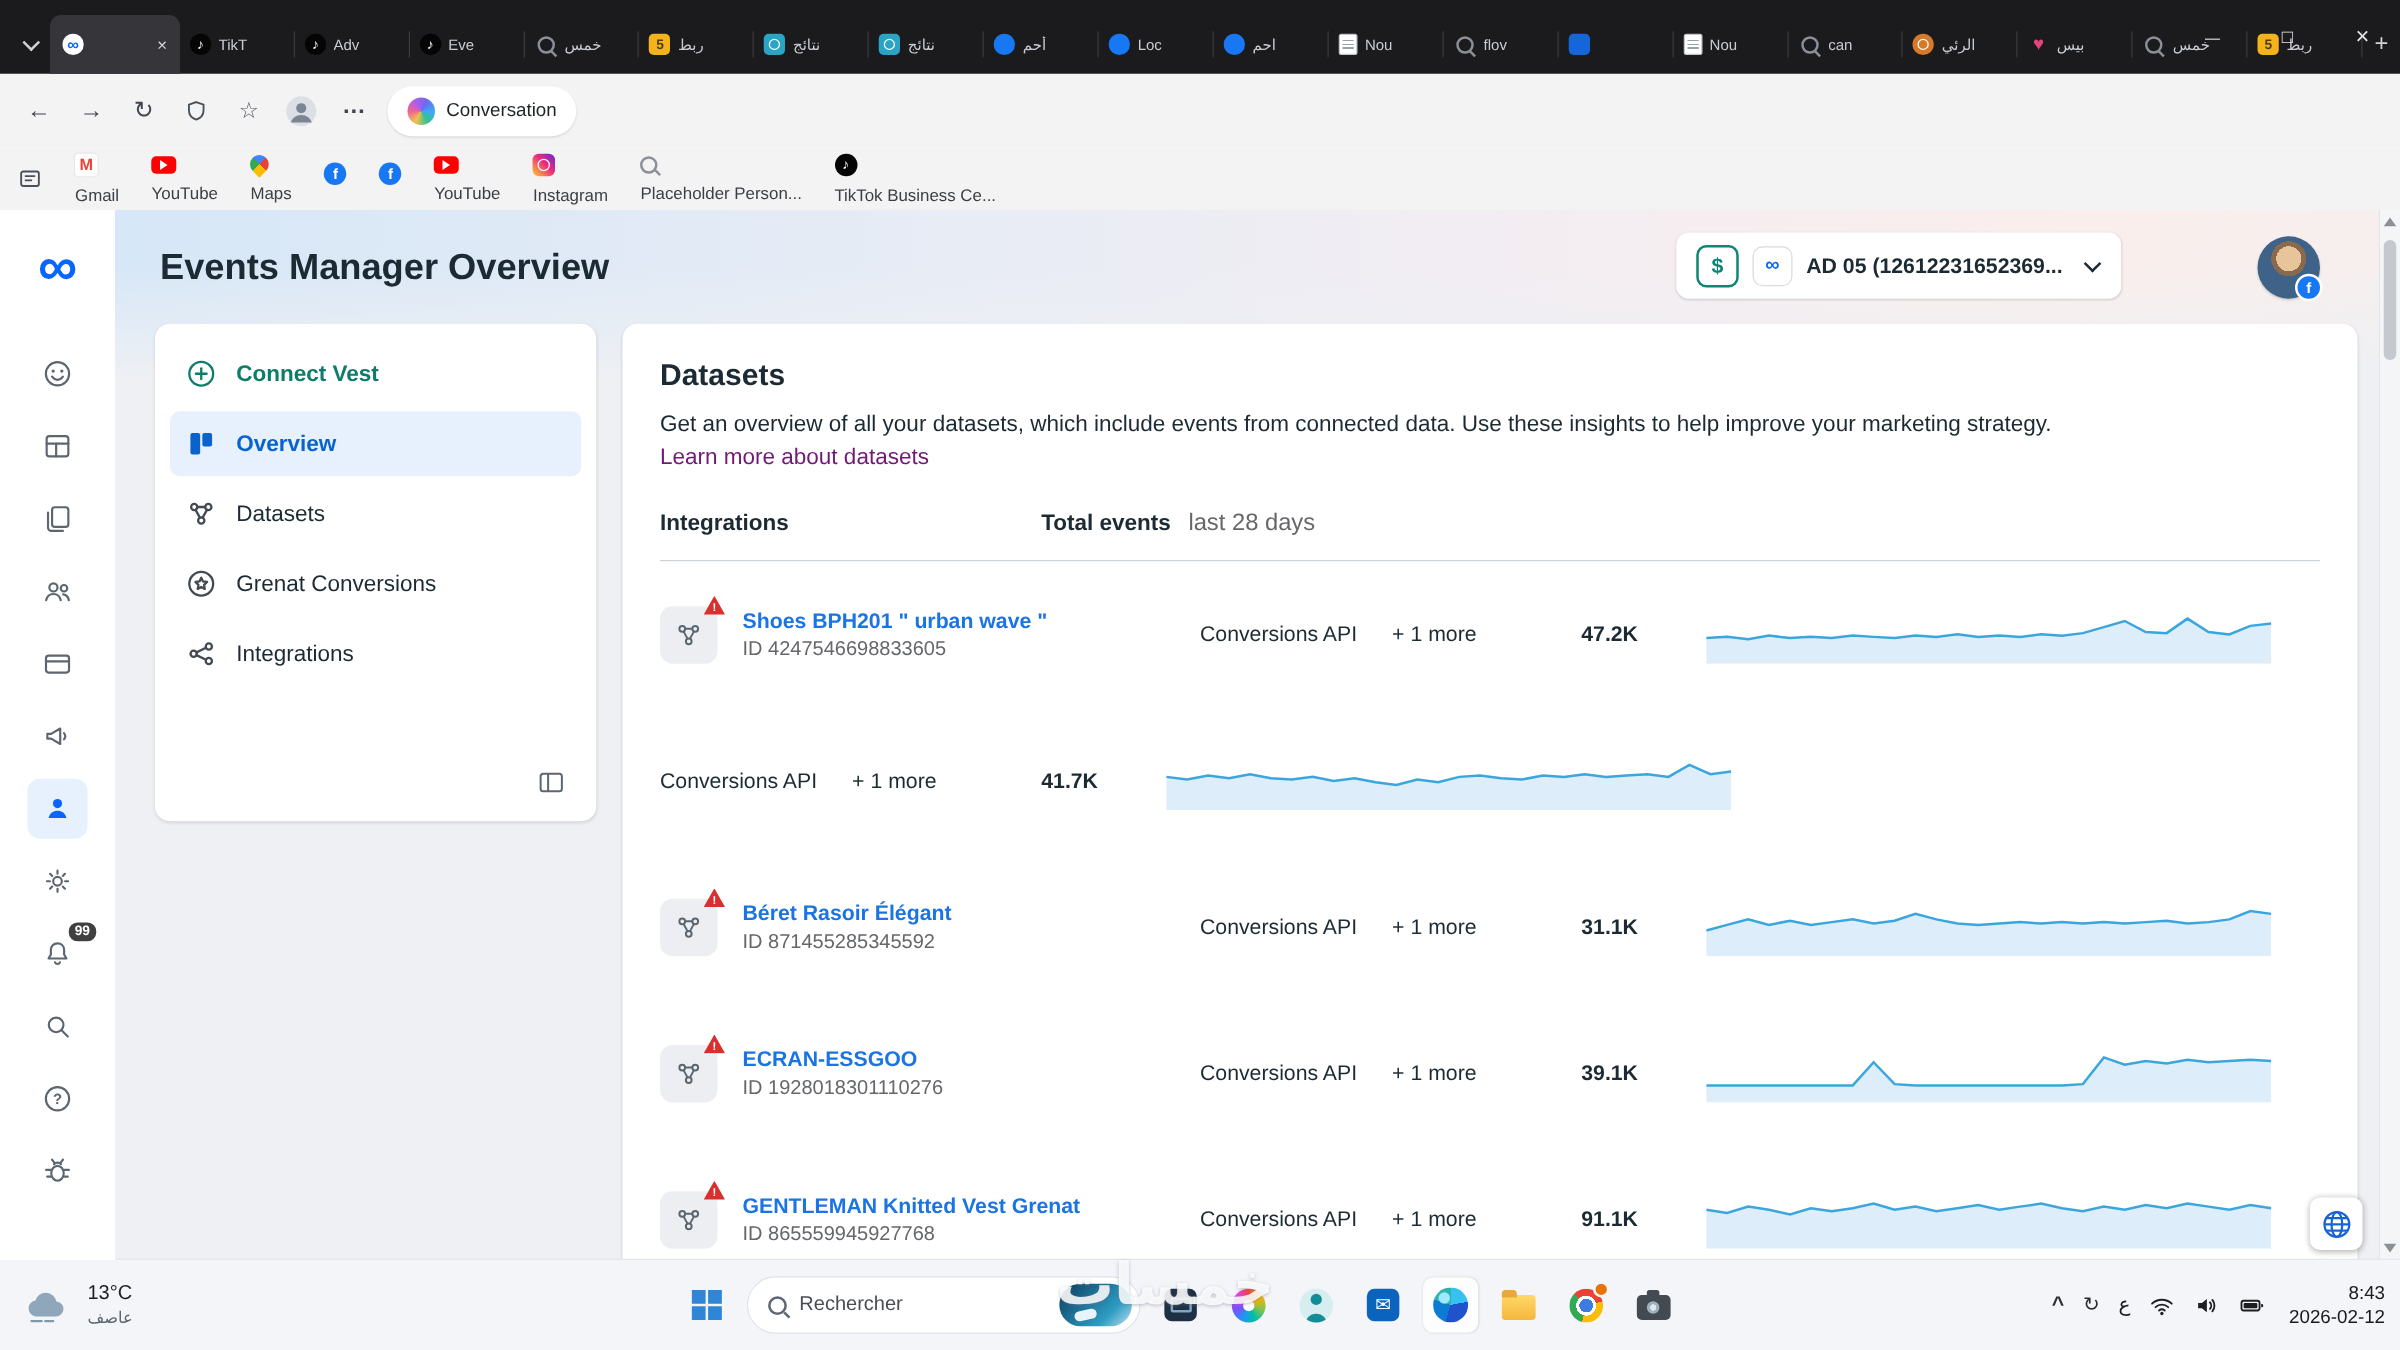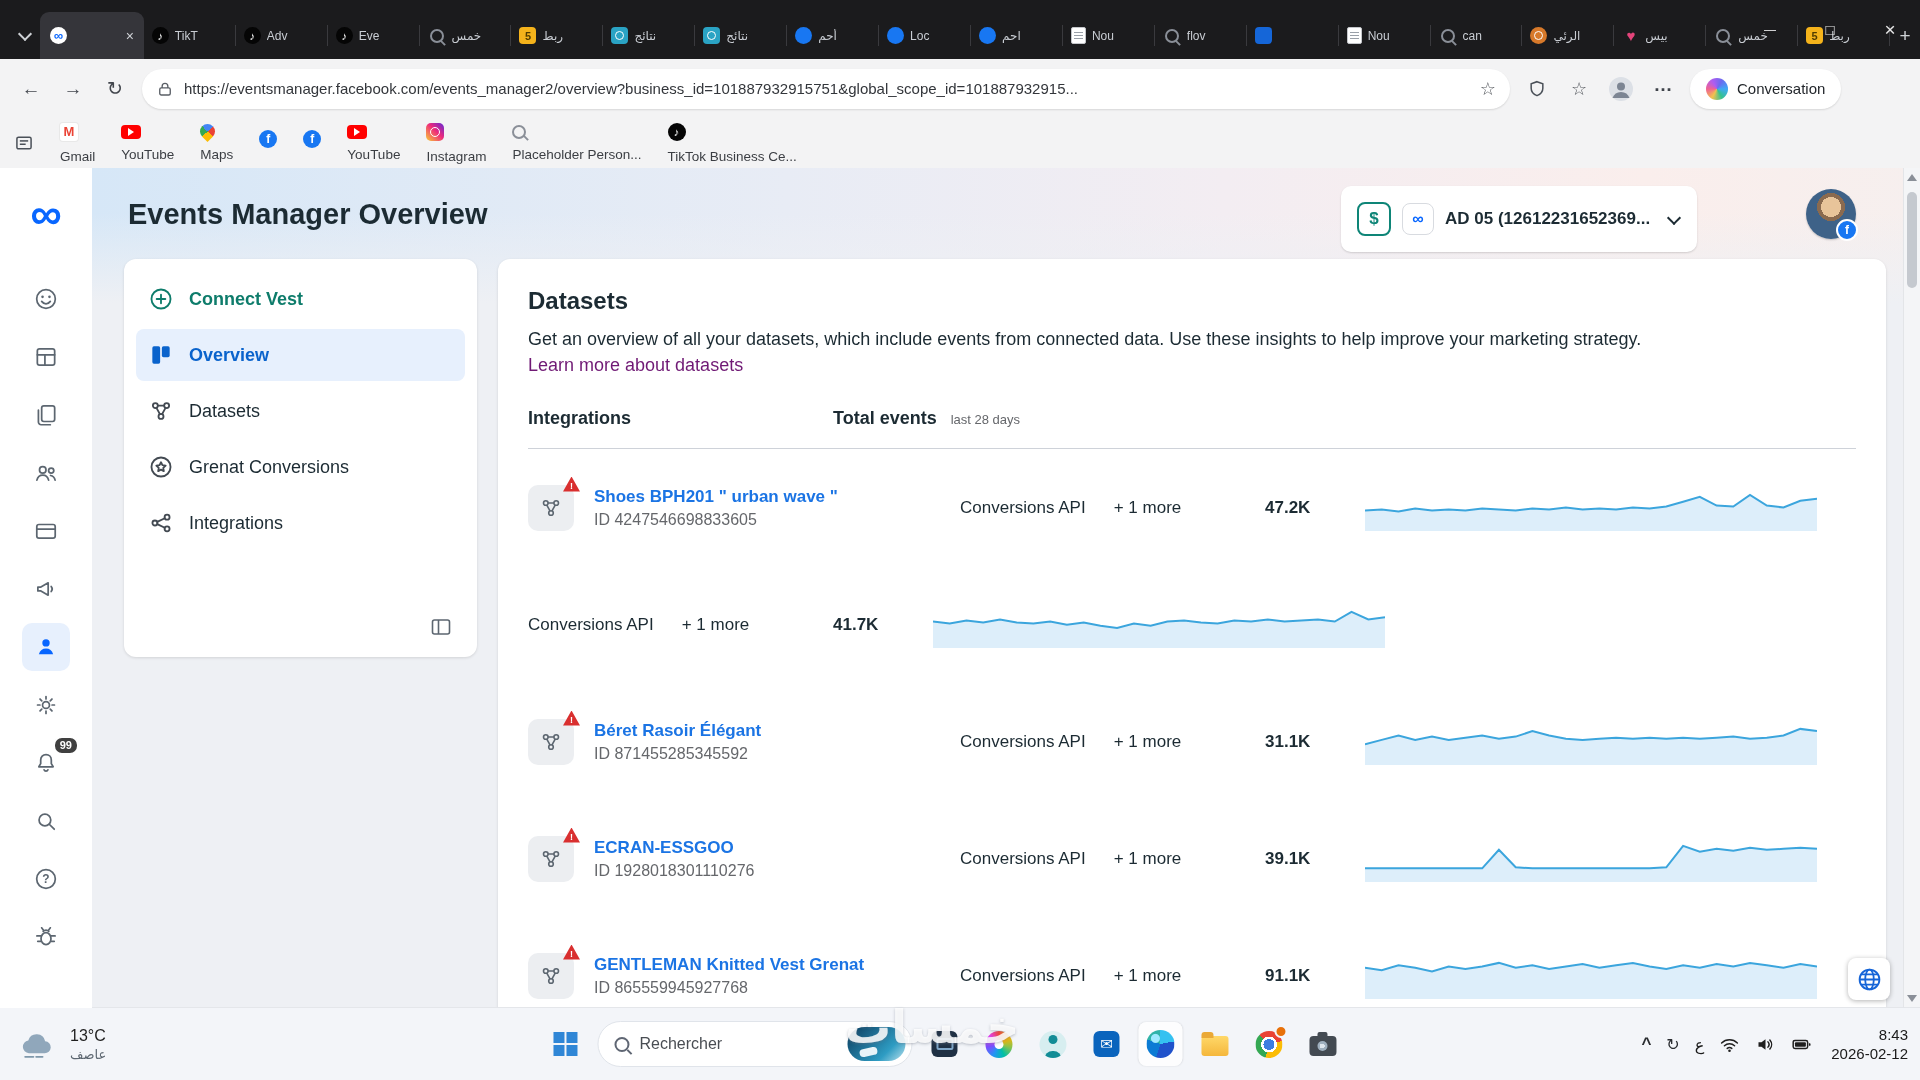--- a/index.html
+++ b/index.html
@@ -87,21 +87,21 @@
   .ritem.active{background:#e7f0fd;}
   .ritem.active svg{stroke:none;}
   .ritem.active svg .bf{fill:#0866ff;stroke:none;}
   .rbadge{position:absolute;top:-3px;right:-9px;background:#404040;color:#fff;font-size:11px;font-weight:bold;padding:2px 5px;border-radius:9px;border:2px solid #fff;line-height:1;}
 
   .page{flex:1;position:relative;overflow:hidden;
     background:
       linear-gradient(180deg, rgba(238,240,244,0) 0px, rgba(238,240,244,0) 45px, #eef0f4 135px),
       linear-gradient(90deg,#d6e7f7 0%,#e8ecf5 38%,#f3edf2 62%,#faeeec 85%,#f6efee 100%);}
   .pagetitle{position:absolute;top:30px;left:36px;font-size:29px;font-weight:bold;color:#1c2b33;}
-  .acct{position:absolute;top:18px;left:1249px;height:66px;background:#fff;border-radius:10px;box-shadow:0 1px 2px rgba(0,0,0,.15);display:flex;align-items:center;gap:11px;padding:0 16px;}
+  .acct{position:absolute;top:18px;left:1249px;height:53px;background:#fff;border-radius:10px;box-shadow:0 1px 2px rgba(0,0,0,.15);display:flex;align-items:center;gap:11px;padding:0 16px;}
   .dollartile{width:30px;height:30px;border-radius:8px;border:2px solid #0e8577;color:#0e8577;font-weight:bold;font-size:17px;display:flex;align-items:center;justify-content:center;}
   .dollartile::after{content:"$";}
   .metatile{width:30px;height:30px;border-radius:8px;border:1px solid #d8dbe0;color:#0866ff;font-weight:bold;font-size:16px;display:flex;align-items:center;justify-content:center;background:#fff;}
   .metatile::after{content:"∞";}
   .acctlabel{font-size:17px;font-weight:bold;color:#1c2b33;white-space:nowrap;}
   .caret{width:8px;height:8px;border-right:2px solid #1c2b33;border-bottom:2px solid #1c2b33;transform:rotate(45deg);margin:-3px 2px 0 8px;}
   .hdravatar{position:absolute;top:21px;left:1714px;width:50px;height:50px;border-radius:50%;
     background:radial-gradient(circle at 50% 36%, #e8c49a 0 10px, #8a6a4f 10px 14px, #3e6288 14px);box-shadow:0 1px 2px rgba(0,0,0,.2);}
   .hdravatar::after{content:"f";position:absolute;bottom:-2px;right:-2px;width:18px;height:18px;border-radius:50%;background:#1877f2;color:#fff;font-size:12px;font-weight:bold;display:flex;align-items:center;justify-content:center;border:2px solid #fff;}
 
@@ -119,21 +119,21 @@
 
   
   .maincard{position:absolute;left:406px;top:91px;width:1388px;height:920px;background:#fff;border-radius:12px;box-shadow:0 1px 3px rgba(0,0,0,.12);padding:28px 30px 0;box-sizing:border-box;}
   .mc-h2{font-size:24px;font-weight:bold;color:#1c2b33;margin:0 0 12px;}
   .mc-desc{font-size:18px;line-height:1.42;color:#1c2b33;max-width:1140px;margin:0;}
   .mc-link{color:#701a75;cursor:pointer;}
   .thead{display:flex;margin-top:30px;height:30px;align-items:baseline;}
   .thead .h1c{width:432px;font-size:18px;font-weight:bold;color:#1c2b33;}
   .thead .h2c{width:305px;font-size:18px;font-weight:bold;color:#1c2b33;}
   .thead .h3c{font-size:18px;font-weight:bold;color:#1c2b33;}
-  .thead .period{font-size:13px;color:#65676b;font-weight:normal;margin-left:14px;}
+  .thead .period{font-size:19px;color:#65676b;font-weight:normal;margin-left:14px;}
   .tdivider{height:1px;background:#ced2d9;margin-top:10px;}
   .ds-row{display:flex;align-items:center;height:117px;}
   .c-name{width:432px;display:flex;align-items:center;gap:20px;}
   .ds-ic{width:46px;height:46px;border-radius:10px;background:#eceef1;display:flex;align-items:center;justify-content:center;position:relative;flex:none;}
   .ds-ic svg{width:24px;height:24px;stroke:#5c6670;fill:none;stroke-width:1.6;}
   .warn{position:absolute;top:-8px;right:-6px;width:17px;height:15px;background:#d92f2f;clip-path:polygon(50% 0,100% 100%,0 100%);display:flex;align-items:flex-end;justify-content:center;color:#fff;font-size:9px;font-weight:bold;padding-bottom:1px;box-sizing:border-box;}
   .warn::after{content:"!";}
   .ds-link{font-size:17px;font-weight:bold;color:#1b74e4;text-decoration:none;display:block;}
   .ds-id{font-size:16px;color:#65676b;margin-top:4px;}
   .c-int{width:305px;display:flex;gap:28px;font-size:17px;color:#1c2b33;}
@@ -307,28 +307,20 @@
       <span class="wc wc-min"></span>
       <span class="wc wc-max"></span>
       <span class="wc wc-close"></span>
     </div>
   </div>
 
   <div class="navbar">
     <span class="nbtn nb-back"></span>
     <span class="nbtn nb-fwd"></span>
     <span class="nbtn nb-refresh"></span>
-    <div class="addressbar">
-      <svg width="18" height="18" viewBox="0 0 24 24" stroke="#5a5f66" fill="none" stroke-width="1.8">
-          <rect x="5" y="10.5" width="14" height="9.5" rx="2"></rect>
-          <path d="M8.2 10.5V8.2a3.8 3.8 0 0 1 7.6 0v2.3"></path>
-        </svg>
-      <span class="url">https://eventsmanager.facebook.com/events_manager2/overview?business_id=101887932915751&amp;global_scope_id=101887932915...</span>
-      <span class="star"></span>
-    </div>
     <span class="mini">
         <svg width="20" height="20" viewBox="0 0 24 24" stroke="#4a5058" fill="none" stroke-width="1.8">
           <path d="M12 3.2l7 2.4v5.6c0 4.3-2.8 7.3-7 8.8-4.2-1.5-7-4.5-7-8.8V5.6z"></path>
         </svg>
       </span>
     <span class="mini star"></span>
     <span class="mini">
         <svg width="26" height="26" viewBox="0 0 26 26">
           <circle cx="13" cy="13" r="12" fill="#dce0e6"></circle>
           <circle cx="13" cy="10.5" r="4" fill="#7c8593"></circle>

